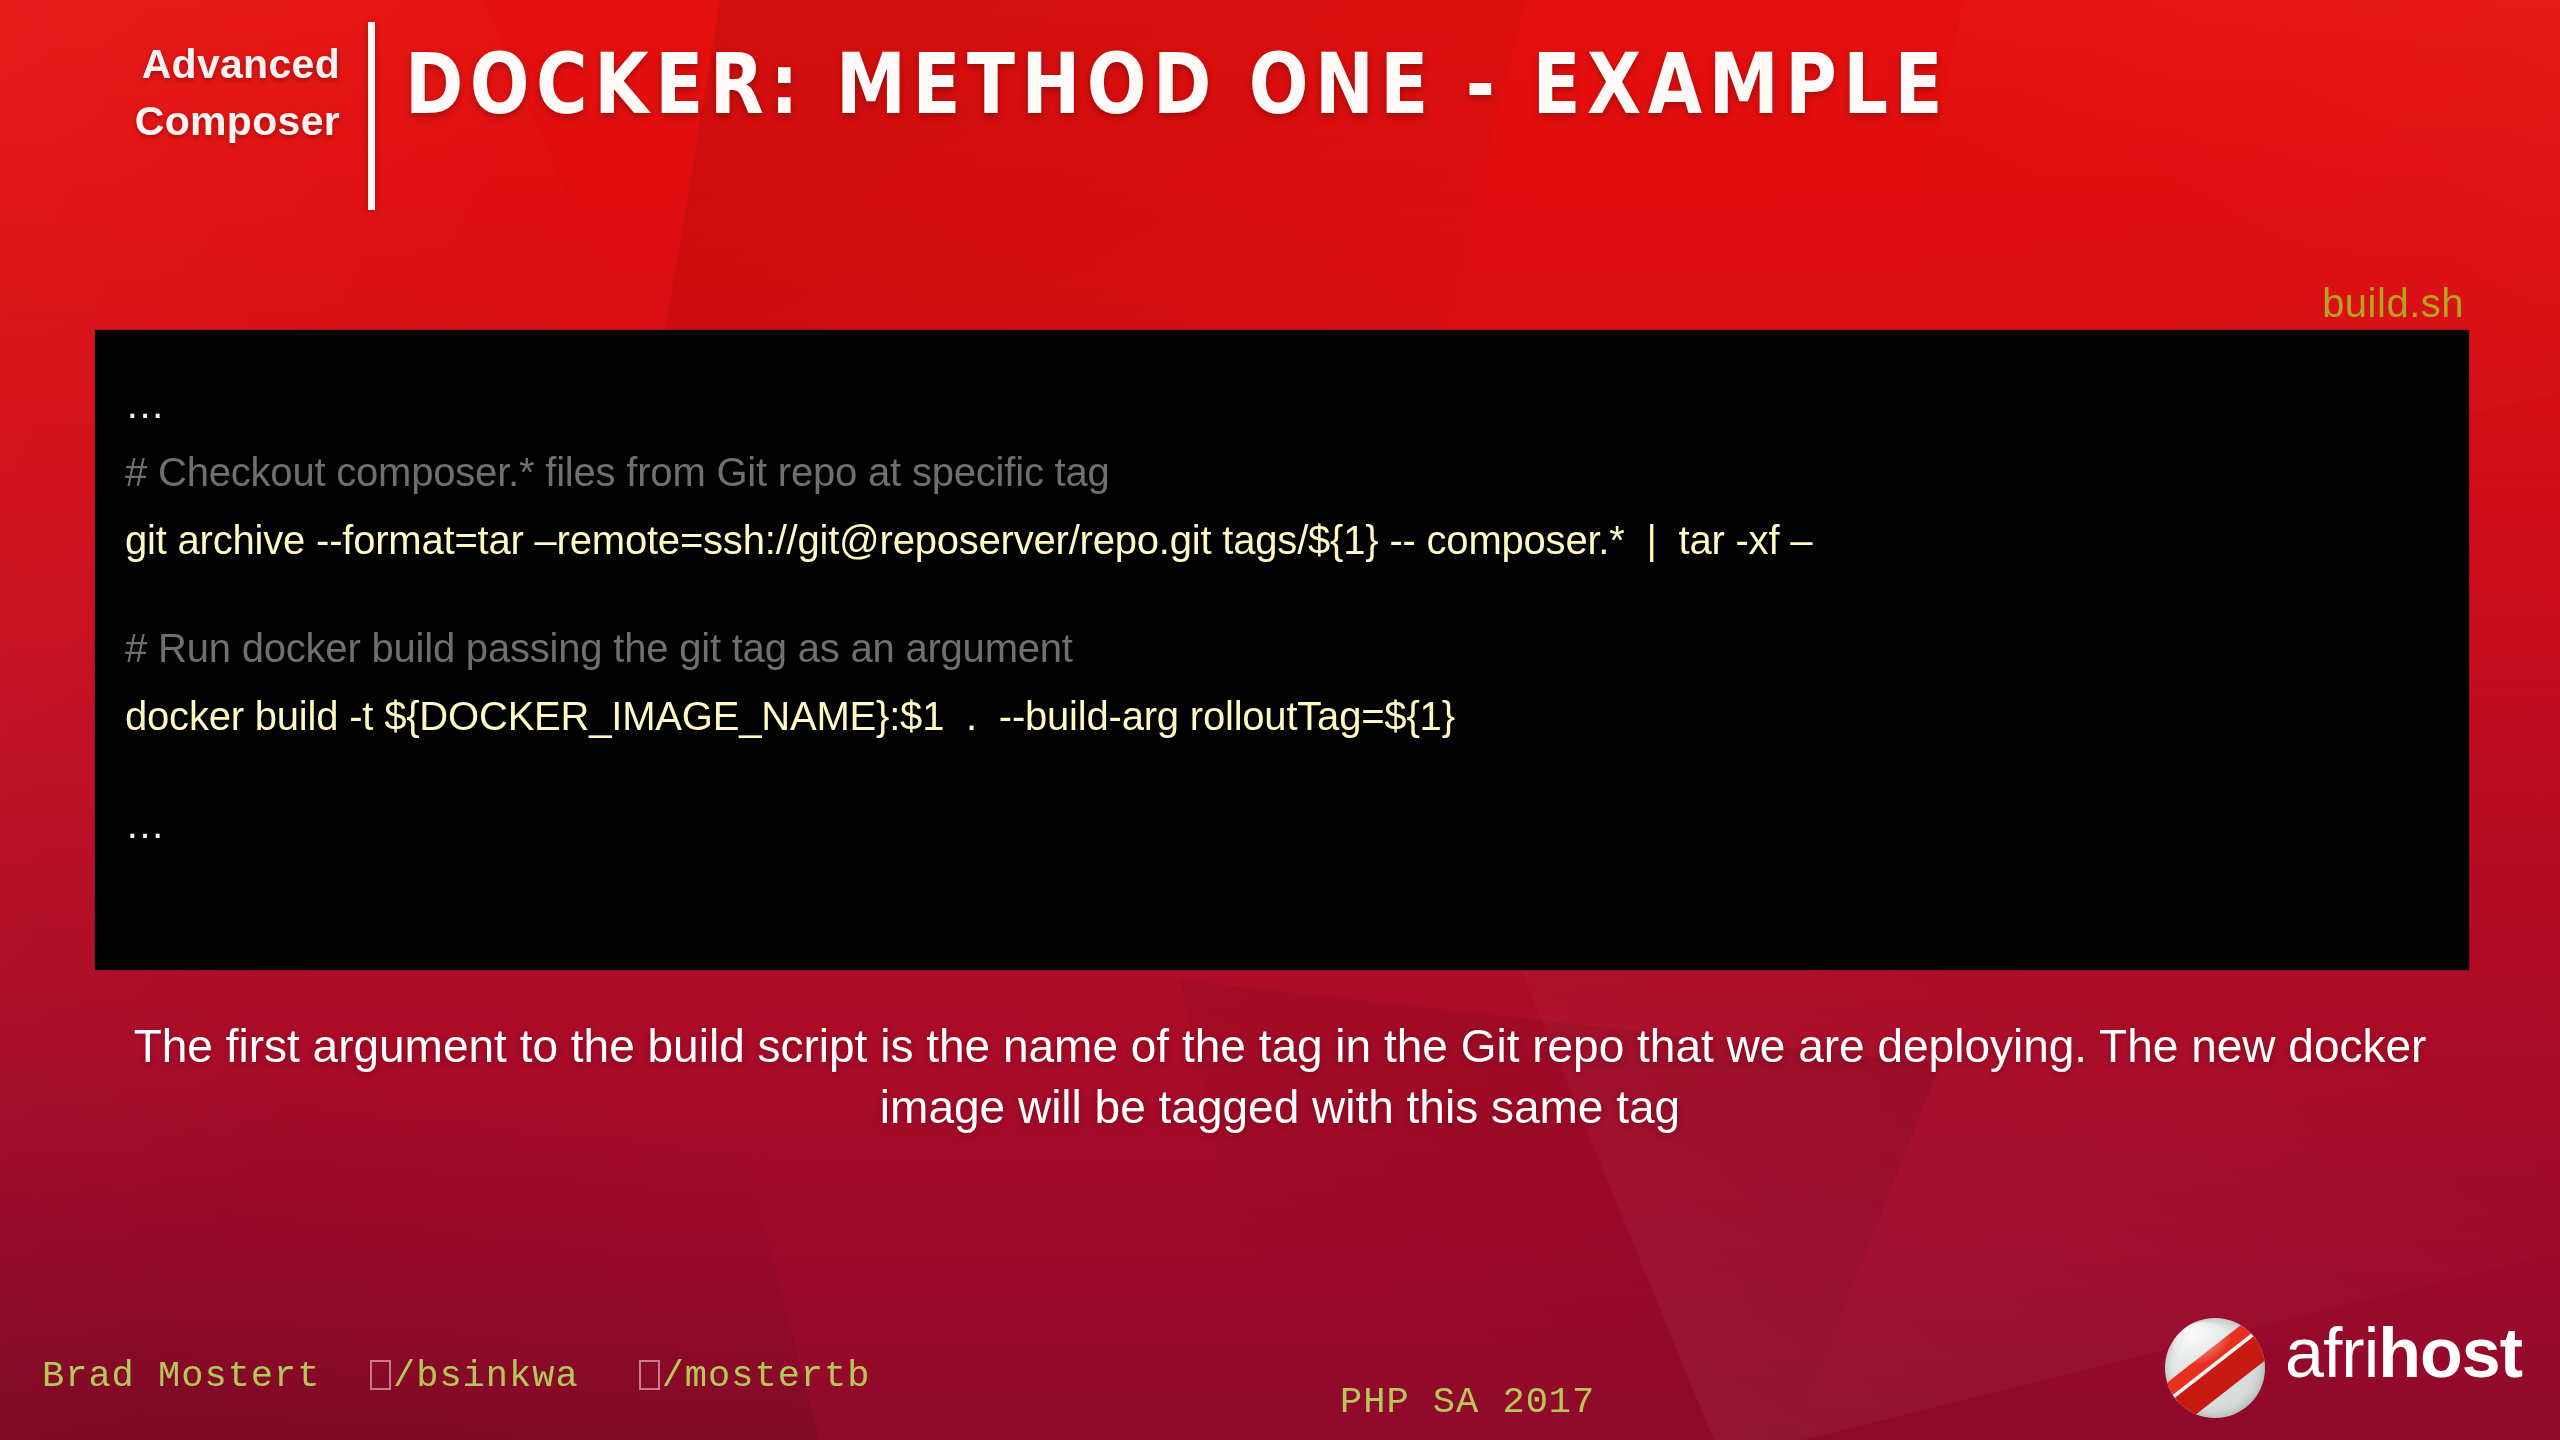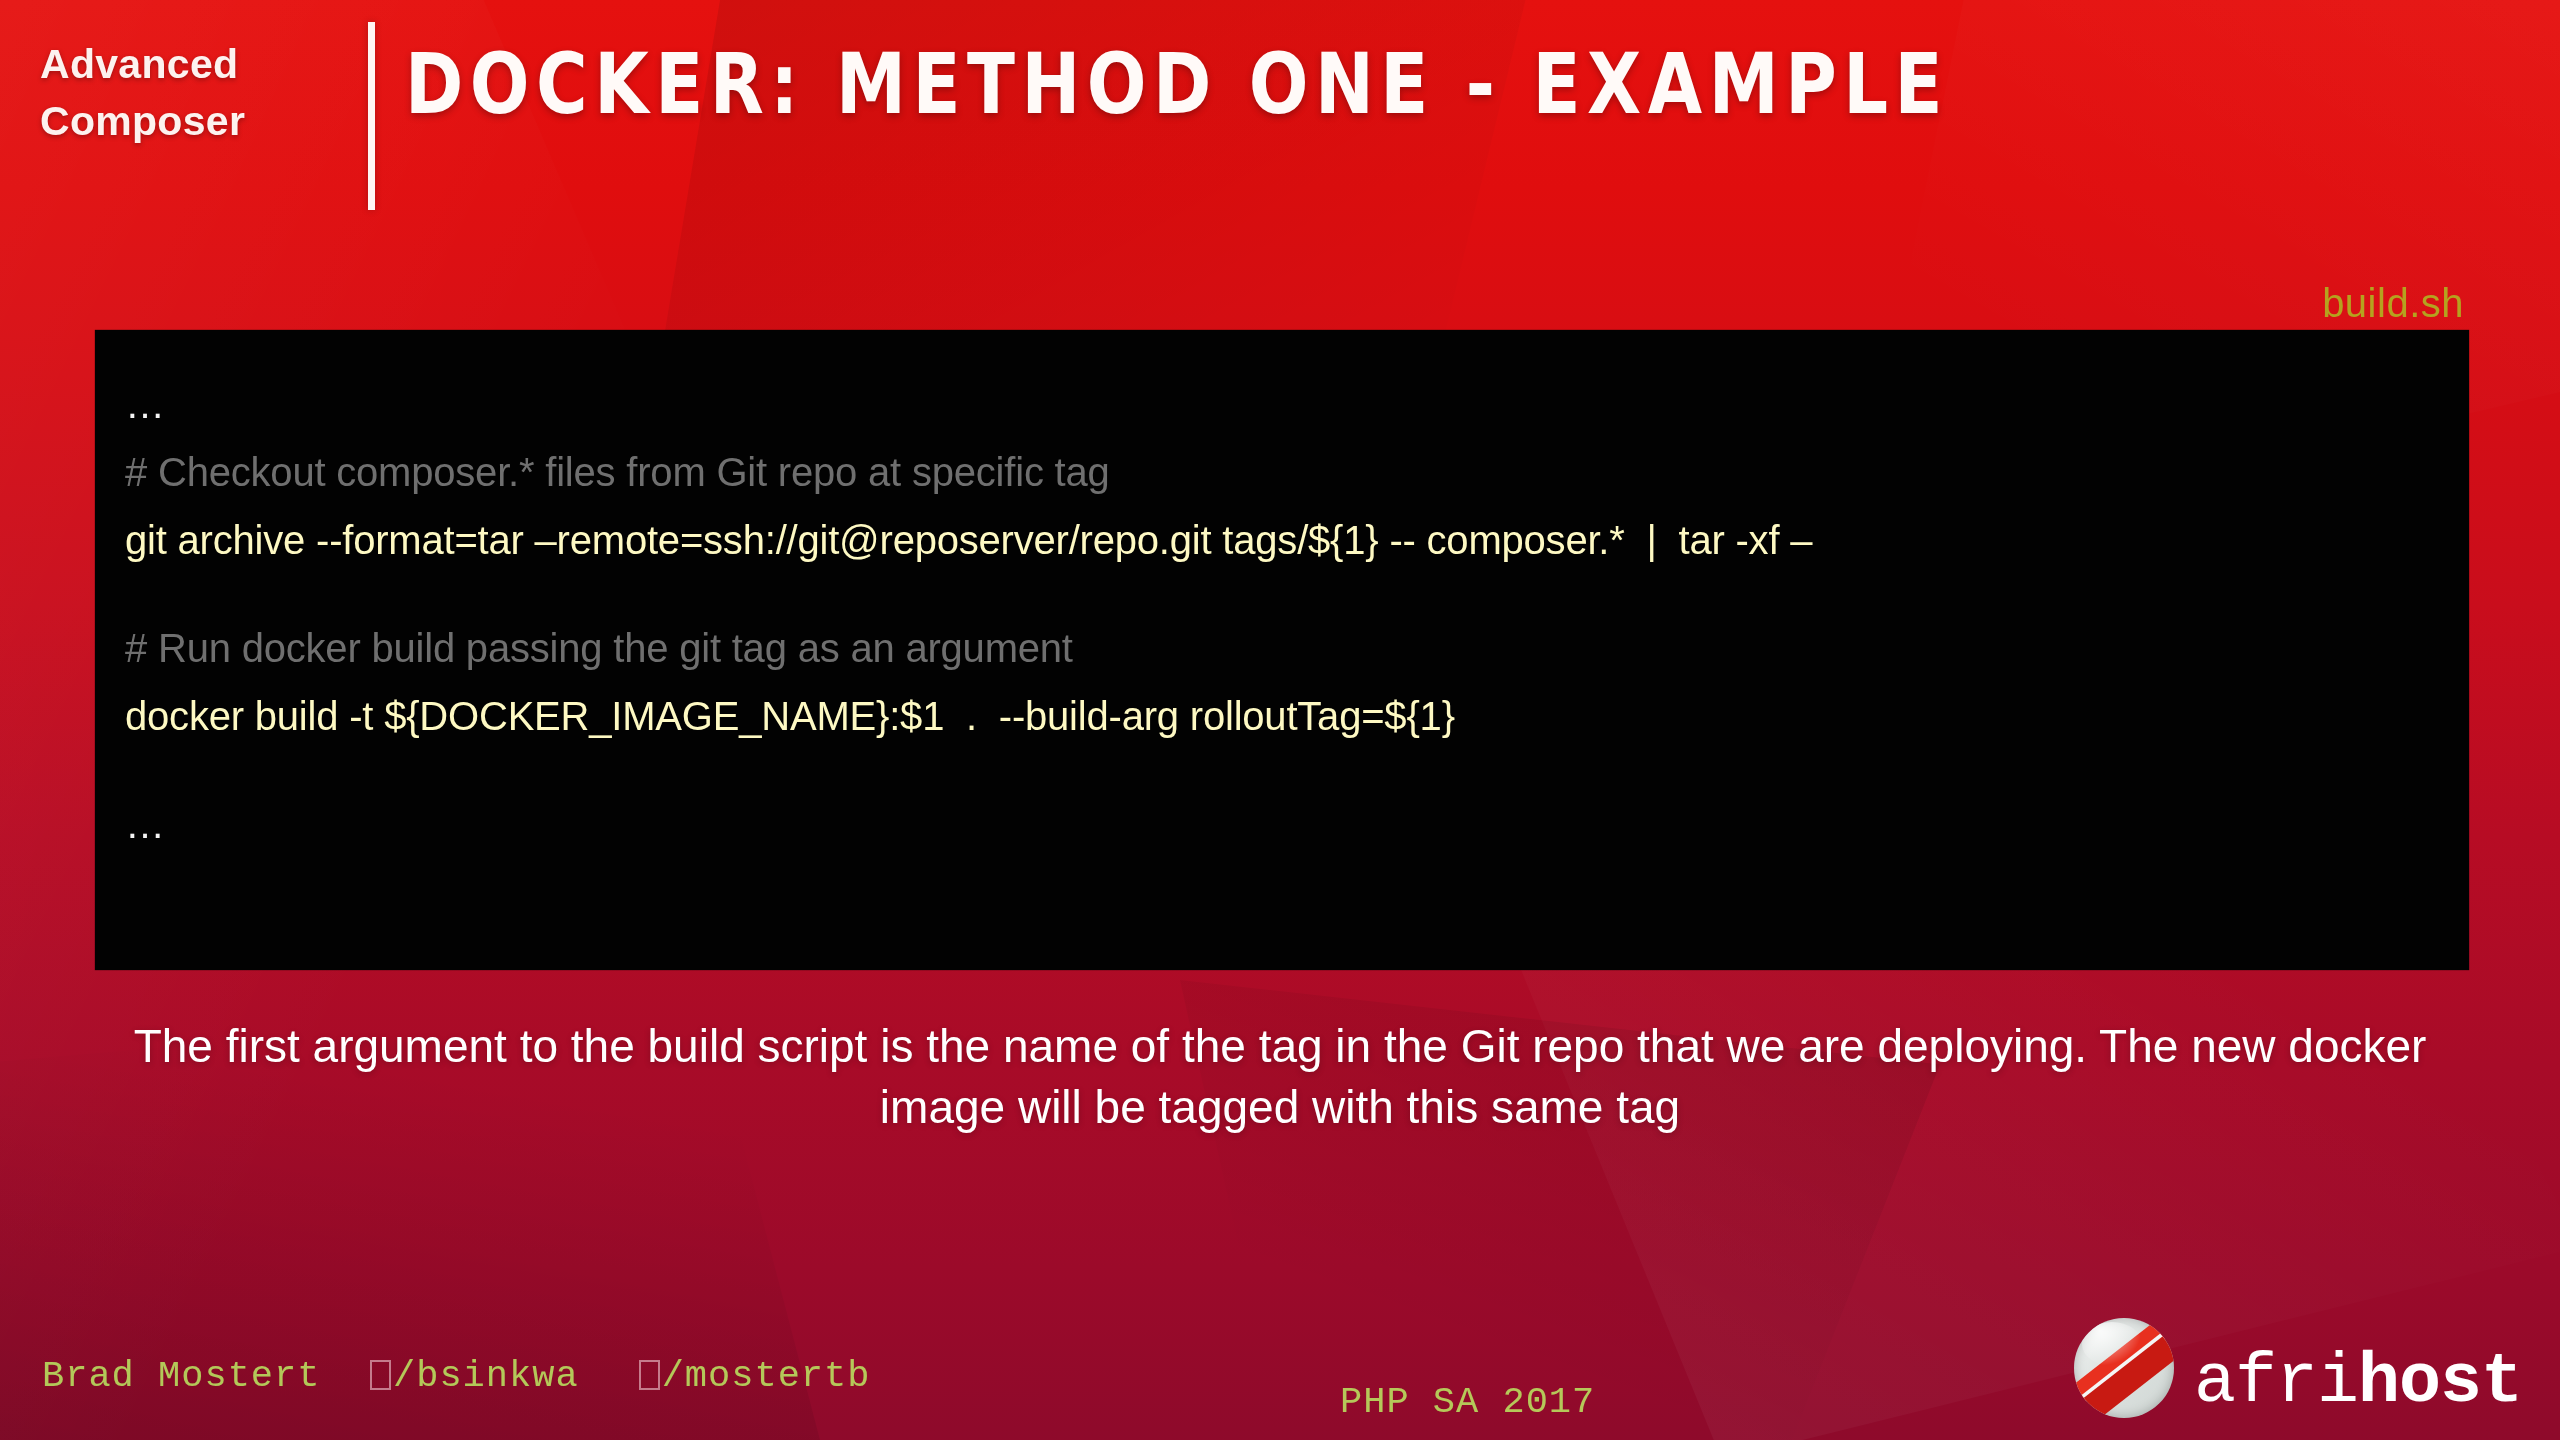--- a/index.html
+++ b/index.html
@@ -49,21 +49,21 @@
   
   #header{ position:absolute; left:0; top:0; width:2560px; height:215px; }
   #kicker{
     position:absolute; left:40px; top:36px; width:300px;
     color:#fdf2ef; font-weight:bold;
     font-size:41px; line-height:1.40;
     letter-spacing:.3px;
     text-shadow:0 2px 5px rgba(0,0,0,.30);
     font-stretch:condensed;
   }
-  #kicker div{ white-space:nowrap; }
+  #kicker div{ white-space:nowrap;text-align:right; }
   #title-divider{
     position:absolute; left:368px; top:22px;
     width:7px; height:188px;
     background:#fff6f4;
     box-shadow:0 0 7px rgba(0,0,0,.22);
   }
   #slide-title{
     position:absolute; left:405px; top:42px;
     color:#fffaf8;
     font-family:"Liberation Sans Narrow","DejaVu Sans Condensed","Liberation Sans", sans-serif;
@@ -136,21 +136,21 @@
     width:21px; height:30px;
     border:2px solid #e6b8c2;
     opacity:.8;
     position:relative; top:4px;
   }
   #footer-event{ position:absolute; left:1340px; top:0;margin-top:26px; }
 
   
   #logo{
     position:absolute; right:38px; top:1318px;
-    display:flex; align-items:flex-end; gap:20px;font-family:Liberation Mono, monospace;
+    display:flex; align-items:flex-start; gap:20px;
   }
   #logo-mark{
     width:100px; height:100px; border-radius:50%;
     position:relative; overflow:hidden;
     background:
       linear-gradient(135deg,#f2f4f3 0%, #dfe4e2 40%, #cfd6d3 100%);
     box-shadow:inset 0 0 12px rgba(0,0,0,.25);
     flex:none;
   }
   #logo-mark .band{ position:absolute; left:-30%; width:160%; }

